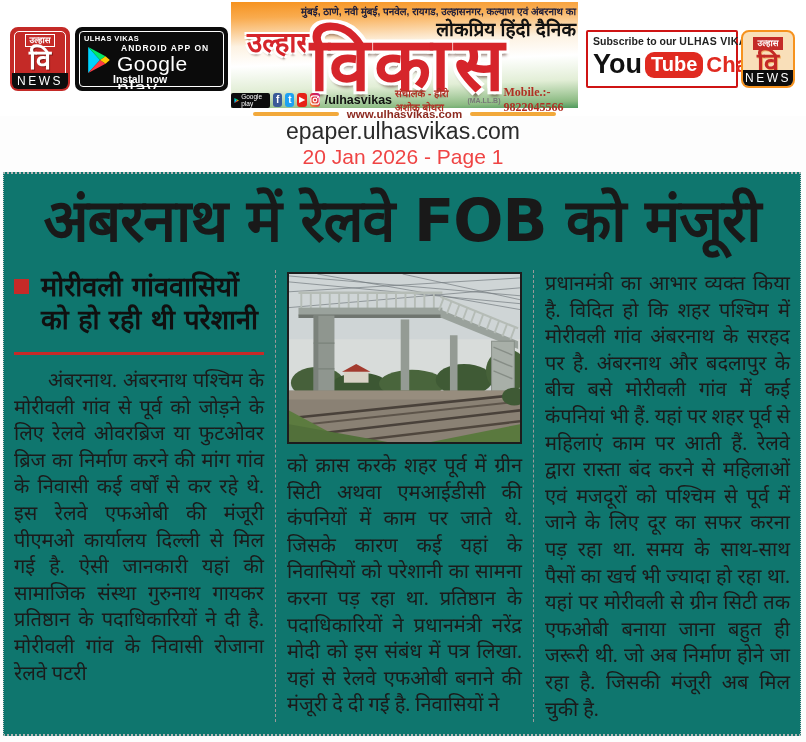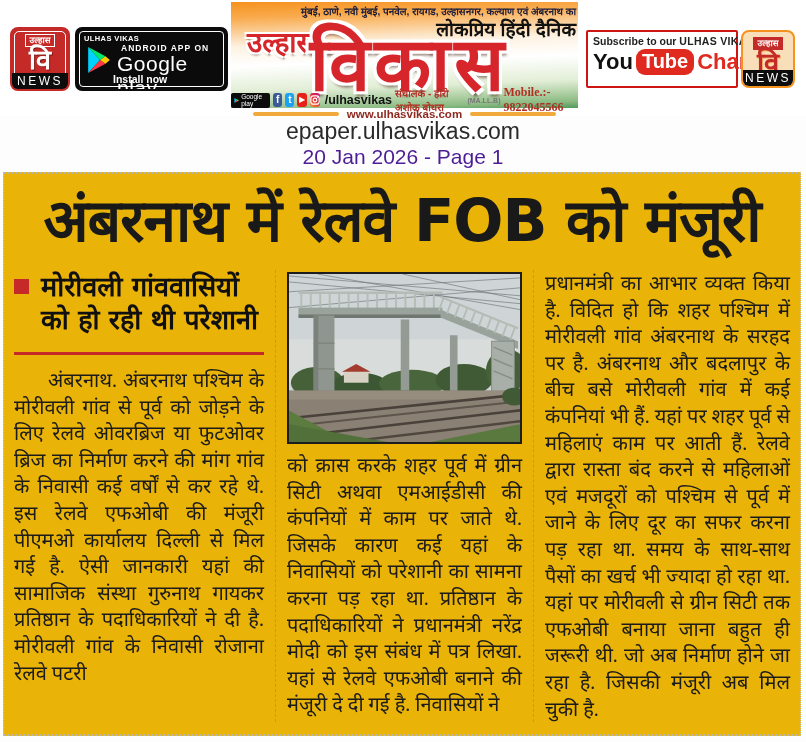--- a/index.html
+++ b/index.html
@@ -48,30 +48,30 @@
   .mobile-text{margin-left:auto;font-size:12px;font-weight:bold;color:#b03024;padding-right:2px;font-family:Liberation Serif, serif;}
   .website-row{position:absolute;left:231px;top:108px;width:347px;display:flex;align-items:center;justify-content:center;gap:8px;}
   .website-row .bar{height:4px;width:86px;background:#f2a93b;border-radius:2px;}
   .website-text{font-size:11.5px;font-weight:bold;color:#8d2a20;}
   
   .sub-group{position:absolute;left:586px;top:30px;height:58px;display:flex;}
   .sub-box{width:152px;border:2.5px solid #cf1414;background:#fff;box-sizing:border-box;padding:3px 5px 2px;border-radius:2px;}
   .sub-line1{font-size:10.5px;font-weight:bold;color:#222;white-space:nowrap;}
   .sub-line1 .brand{font-weight:900;letter-spacing:.3px;}
   .sub-line2{display:flex;align-items:center;margin-top:2px;}
-  .sub-you{font-size:22px;font-weight:bold;color:#111;}
+  .sub-you{font-size:27px;font-weight:bold;color:#111;}
   .sub-tube{font-size:20px;font-weight:bold;color:#fff;background:#e02a20;border-radius:9px;padding:1px 6px 2px;margin:0 3px;}
   .sub-channel{font-size:22px;font-weight:bold;color:#e02a20;}
   .sub-group .vi-logo{width:54px;height:58px;margin-left:3px;}
   
   .pageinfo{position:absolute;left:0;top:118px;width:806px;text-align:center;}
   .pi-site{font-size:23px;color:#2a2a2a;line-height:26px;}
-  .pi-date{font-size:21px;color:#4c1d95;line-height:25px;}
-  
-  .article{position:absolute;left:3px;top:172px;width:798px;height:564px;background:#eab308;
+  .pi-date{font-size:21px;color:#ef4444;line-height:25px;}
+  
+  .article{position:absolute;left:3px;top:172px;width:798px;height:564px;background:#0f766e;
     border-top:2px dotted #b5b5b5;border-bottom:2px dotted #b5b5b5;border-left:1px dotted #c9c9c9;border-right:1px dotted #c9c9c9;box-sizing:border-box;overflow:hidden;}
   .headline{margin:4px 6px 2px;text-align:center;font-size:59px;line-height:86px;font-weight:800;color:#191919;letter-spacing:-1px;font-family:"DejaVu Sans","Liberation Sans",sans-serif;white-space:nowrap;}
   .cols{display:flex;padding:4px 10px 0;align-items:stretch;}
   .col{box-sizing:border-box;}
   .col-1{width:262px;padding-right:11px;border-right:1px dashed #9a9a9a;}
   .col-2{width:258px;padding:0 11px;border-right:1px dashed #9a9a9a;}
   .col-3{width:256px;padding-left:11px;}
   .subhead{position:relative;padding-left:27px;font-size:27px;line-height:33px;font-weight:bold;color:#101010;font-family:"DejaVu Sans","Liberation Sans",sans-serif;}
   .subhead-bullet{position:absolute;left:0;top:9px;width:15px;height:15px;background:#c62a28;}
   .red-rule{height:3px;background:#c62a28;margin:16px 0 12px;}

